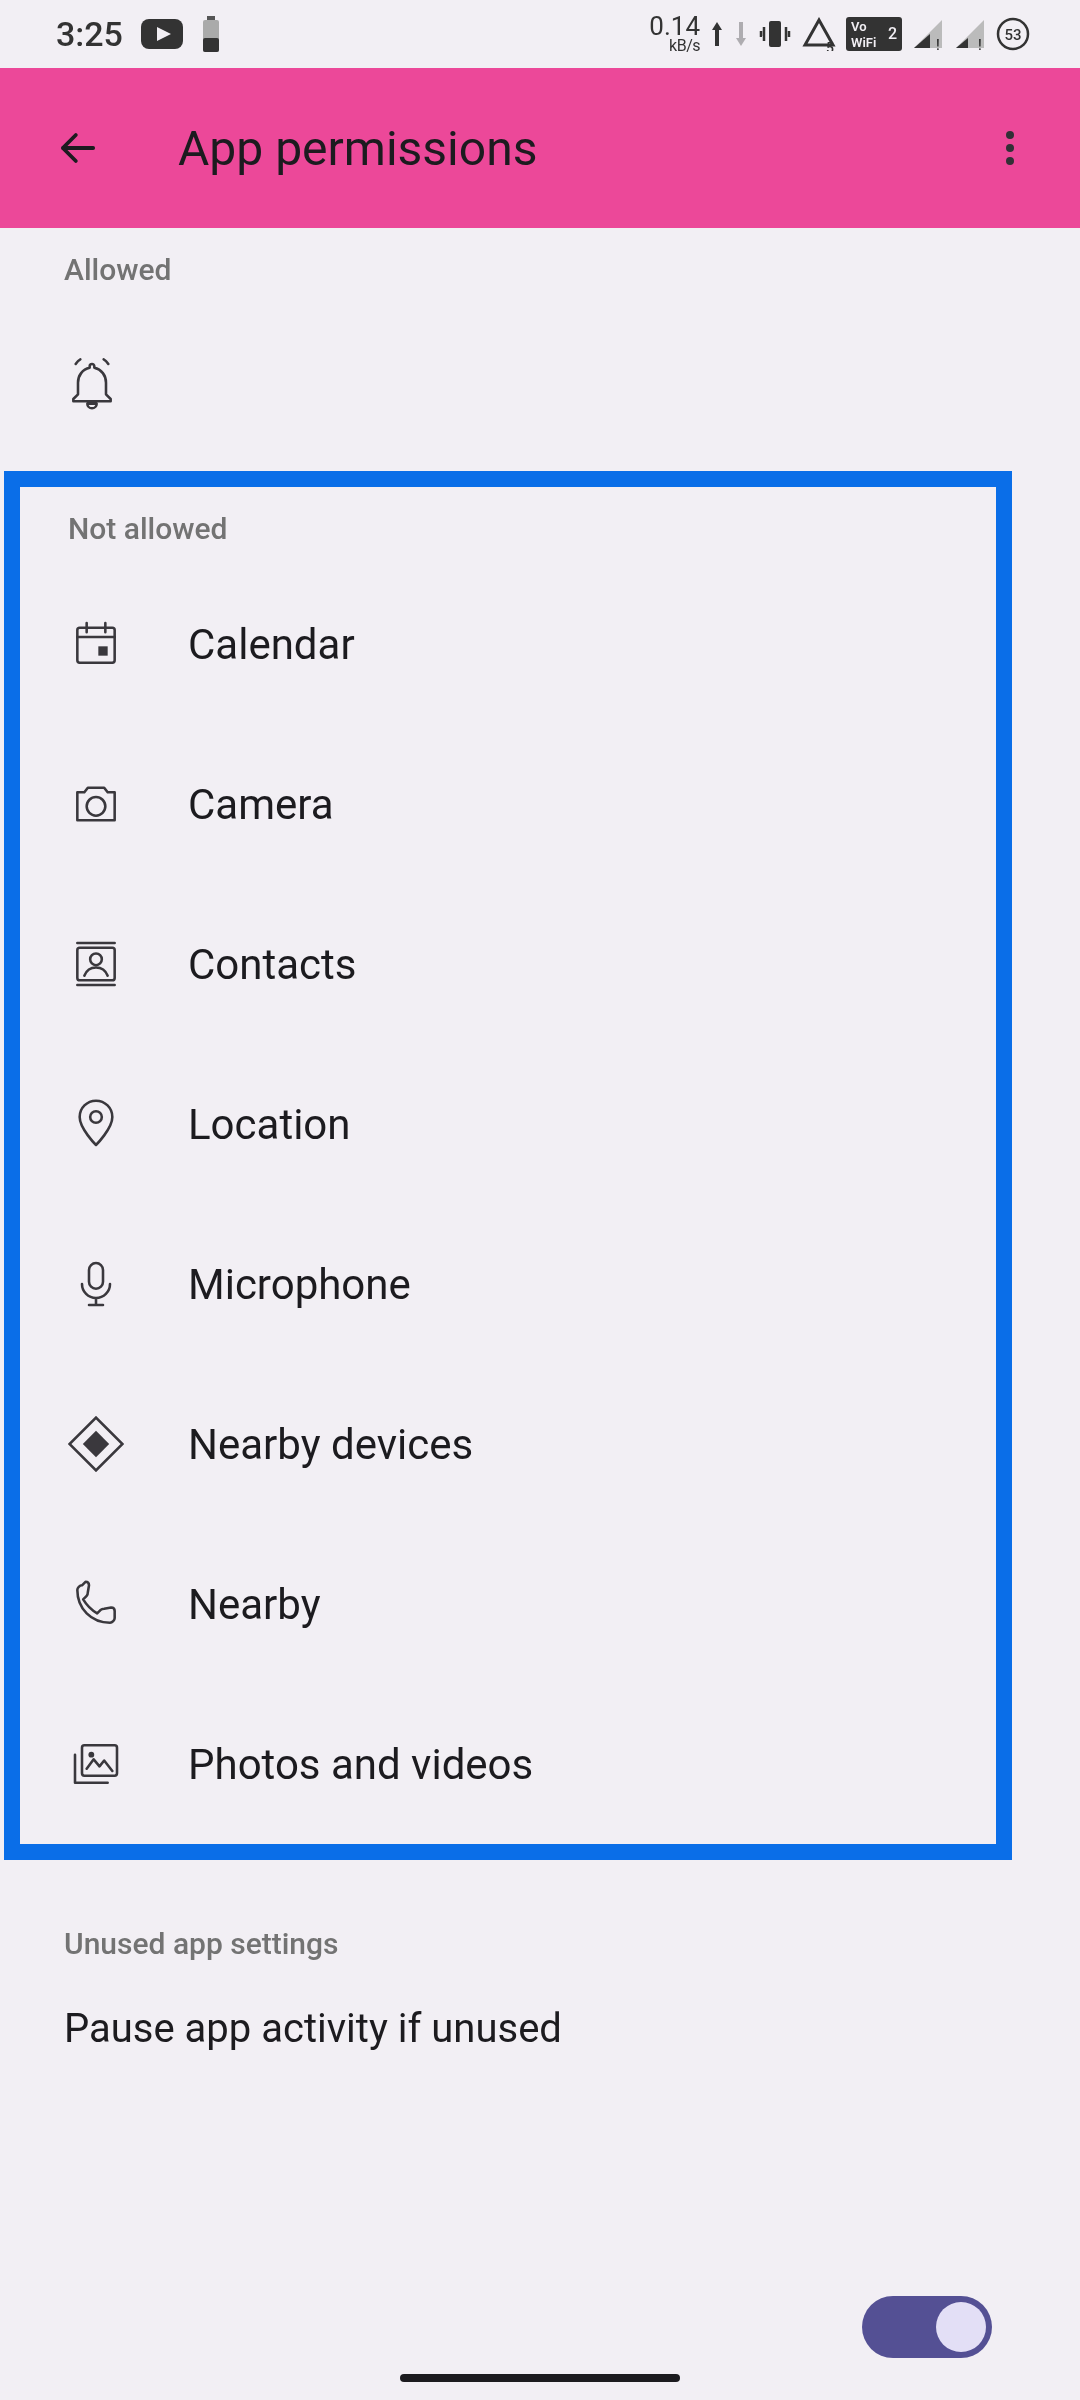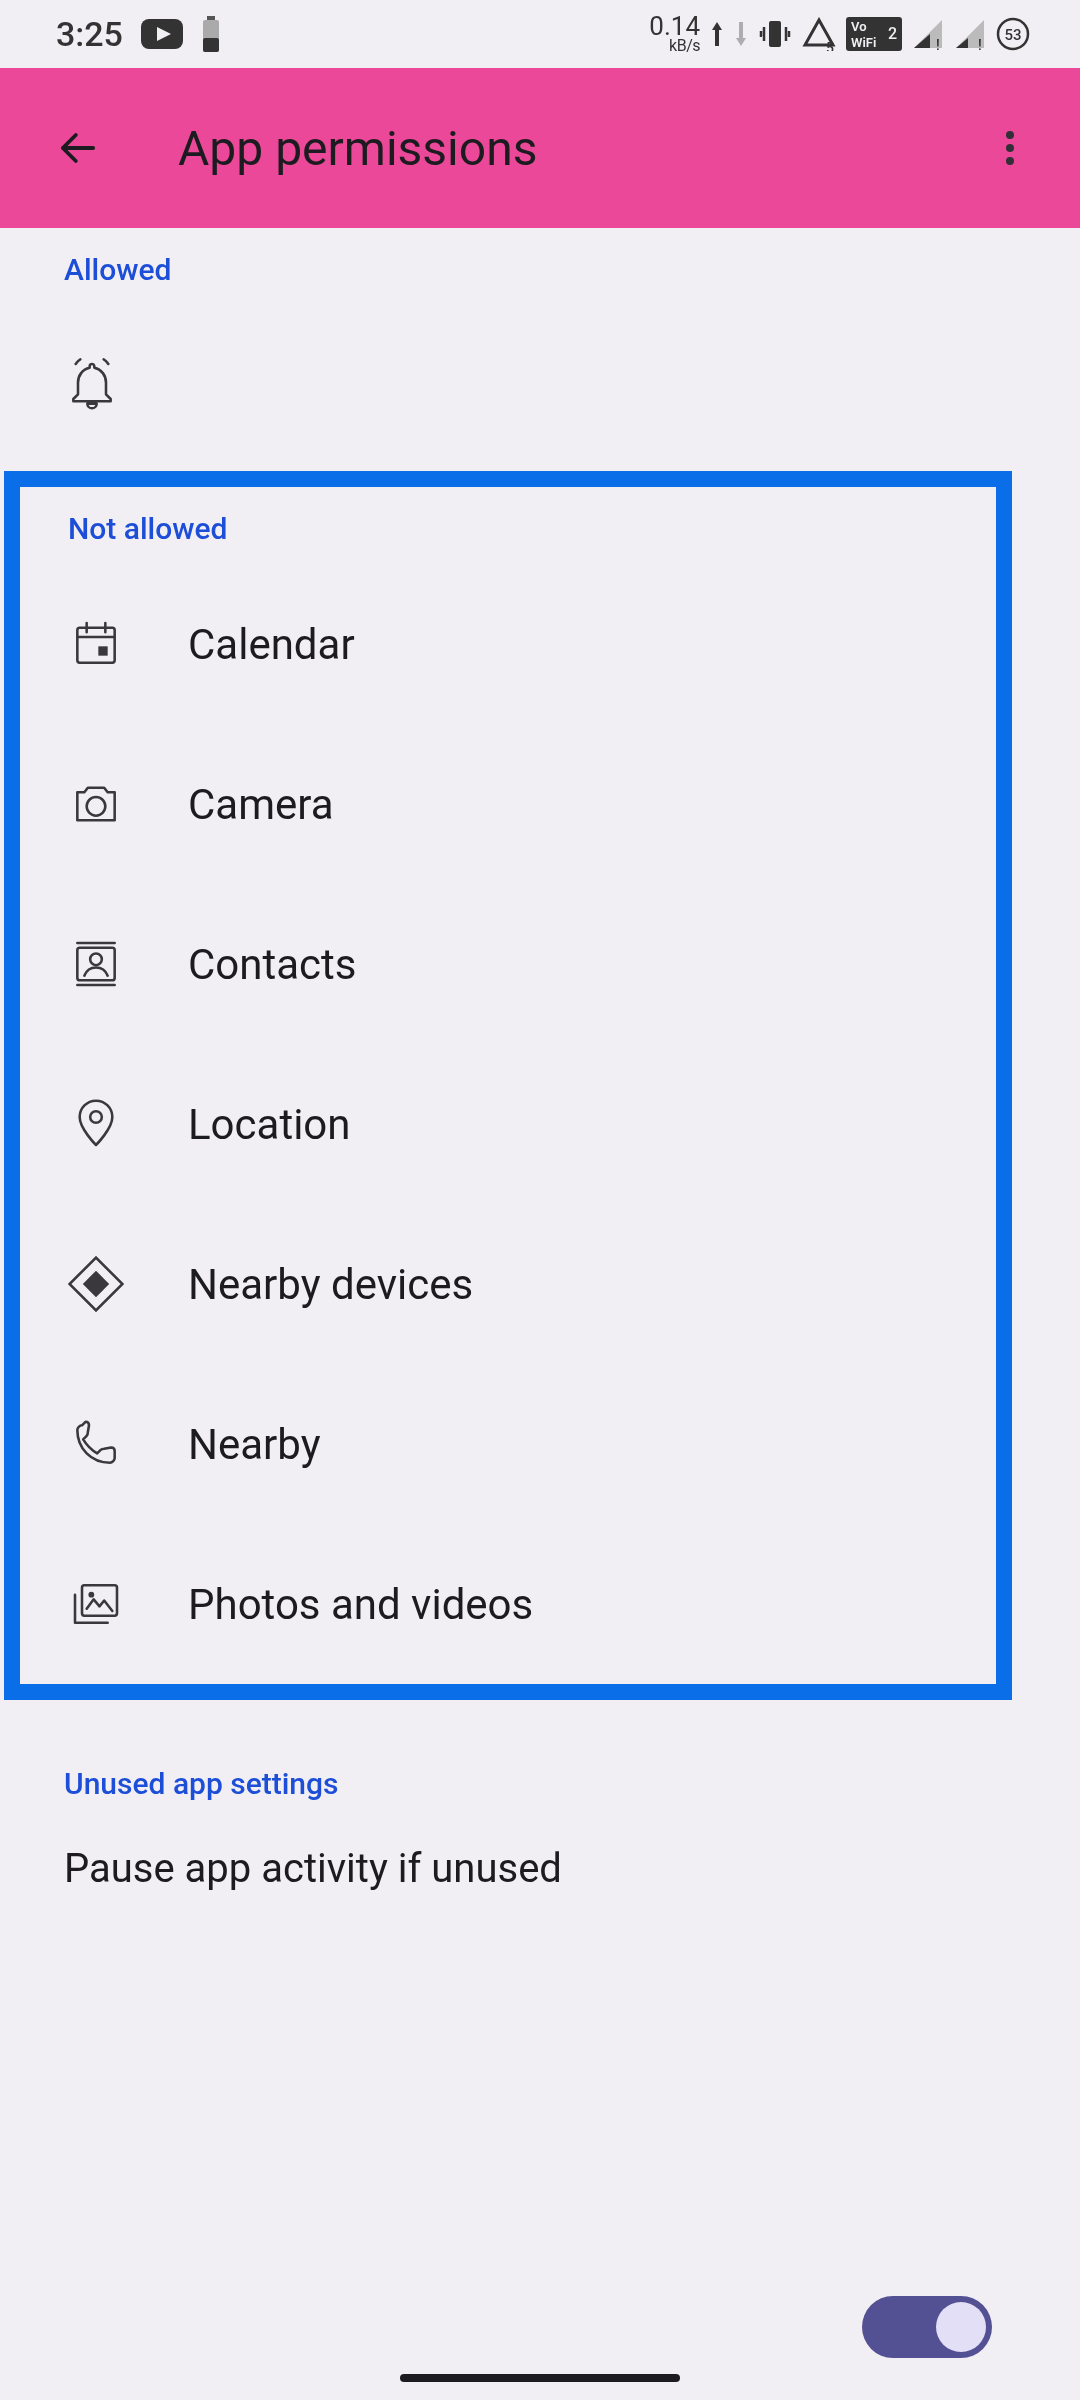--- a/index.html
+++ b/index.html
@@ -34,21 +34,21 @@
       align-items: center;
       padding: 0 30px 0 38px;
       background: #ec4899;
     }
     .app-bar .back { width: 80px; height: 80px; display: flex; align-items: center; justify-content: center; }
     .app-bar .title { flex: 1; font-size: 48px; font-weight: 400; padding-left: 60px; color: #1c1b1f; }
     .app-bar .menu { width: 80px; height: 80px; display: flex; align-items: center; justify-content: center; }
 
     .section-header {
       font-size: 30px;
-      color: #1d4ed8;
+      color: #737373;
       font-weight: 500;
       padding: 24px 64px 18px;
     }
 
     .perm-row {
       display: flex;
       align-items: center;
       min-height: 160px;
       padding: 0 64px;
       gap: 64px;
@@ -247,20 +247,29 @@
   <div class="perm-row" style="padding-left:48px">
     <div class="perm-icon">
       <svg width="56" height="56" viewBox="0 0 48 48" class="stroke-icon">
           <path d="M24 42 C24 42 10 28 10 18 a14 14 0 0 1 28 0 c0 10-14 24-14 24z"></path>
           <circle cx="24" cy="18" r="5"></circle>
         </svg>
     </div>
     <div class="perm-label">Location</div>
   </div>
 
+  <div class="perm-row" style="padding-left:48px">
+    <div class="perm-icon">
+      <svg width="56" height="56" viewBox="0 0 48 48" class="stroke-icon">
+          <rect x="18" y="6" width="12" height="22" rx="6"></rect>
+          <path d="M12 24 a12 12 0 0 0 24 0 M24 36 V42 M18 42 H30"></path>
+        </svg>
+    </div>
+    <div class="perm-label">Microphone</div>
+  </div>
 
   <div class="perm-row" style="padding-left:48px">
     <div class="perm-icon">
       <svg width="56" height="56" viewBox="0 0 48 48">
           <rect x="8" y="8" width="32" height="32" transform="rotate(45 24 24)" fill="none" stroke="#3a383d" stroke-width="2.2"></rect>
           <rect x="16" y="16" width="16" height="16" transform="rotate(45 24 24)" fill="#3a383d"></rect>
         </svg>
     </div>
     <div class="perm-label">Nearby devices</div>
   </div>

